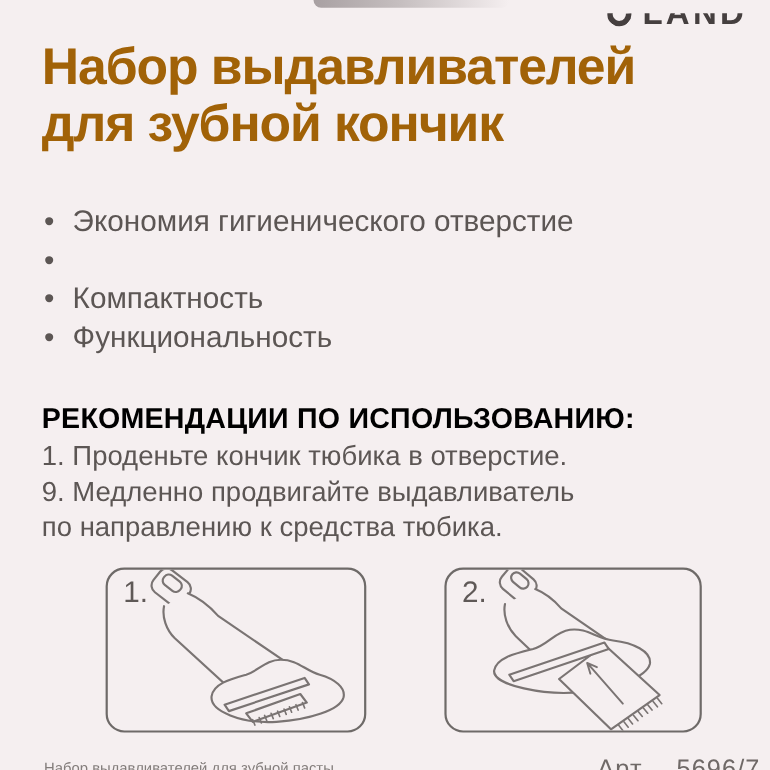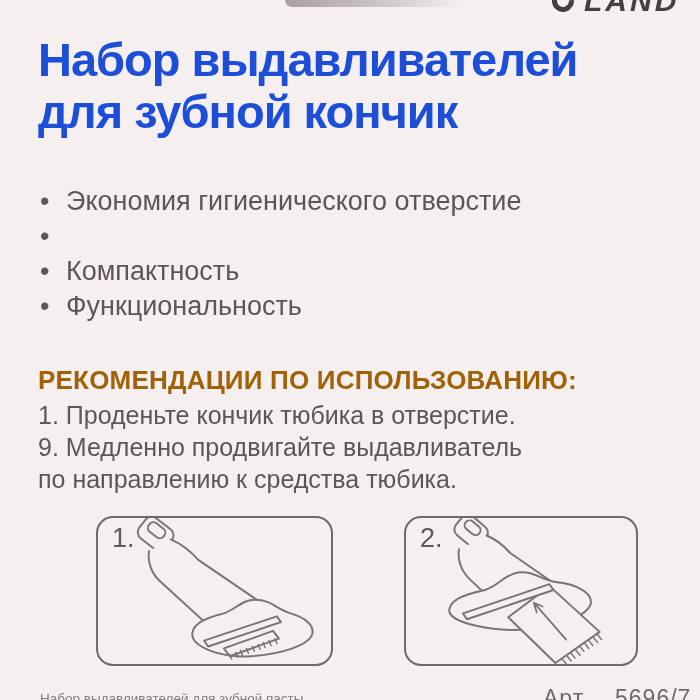--- a/index.html
+++ b/index.html
@@ -8,35 +8,35 @@
     background:#f5eff0;
     font-family:"Liberation Sans", sans-serif;
     color:#57504e;
   }
   
   .smudge{
     position:absolute;left:285px;top:0;width:178px;height:7px;
     border-radius:0 0 10px 10px;
     background:linear-gradient(90deg,#a8a0a2 0%,#c6bfc0 45%,rgba(245,239,240,0) 100%);
   }
-  .logo{position:absolute;left:552px;top:0;width:148px;height:12px;overflow:hidden;font-style:italic;}
+  .logo{position:absolute;left:552px;top:12px;width:148px;height:12px;overflow:hidden;}
   .logo-inner{position:absolute;top:-17px;left:0;display:flex;align-items:center;gap:10px;height:36px;}
   .logo-mark{width:22px;height:22px;box-sizing:border-box;border:5px solid #453f3f;
     border-top-color:transparent;border-radius:50%;transform:rotate(40deg);}
   .logo-text{font-size:30px;font-weight:700;letter-spacing:3px;color:#453f3f;}
   
   .title{position:absolute;left:38px;top:34px;width:640px;
-    font-size:47px;line-height:52px;font-weight:700;letter-spacing:-1px;color:#1d4ed8;}
+    font-size:47px;line-height:52px;font-weight:700;letter-spacing:-1px;color:#a16207;}
   
   .features{position:absolute;left:40px;top:184px;font-size:27px;color:#5c5654;}
   .feature{display:flex;align-items:center;height:35px;}
   .dot{width:26px;flex:0 0 26px;}
   
   .rec-heading{position:absolute;left:38px;top:365px;font-size:26px;font-weight:700;
-    letter-spacing:0.2px;color:#a16207;white-space:nowrap;}
+    letter-spacing:0.2px;color:#000000;white-space:nowrap;}
   .steps{position:absolute;left:38px;top:399px;font-size:25px;line-height:32px;color:#5c5654;}
   .steps div{white-space:nowrap;}
   
   .figure{position:absolute;top:516px;height:150px;box-sizing:border-box;
     border:2px solid #6e6a68;border-radius:17px;}
   #figure-1{left:96px;width:237px;}
   #figure-2{left:404px;width:234px;}
   .fig-label{position:absolute;left:14px;top:5px;font-size:27px;color:#5f5957;z-index:2;}
   .figure svg{position:absolute;left:0;top:0;width:100%;height:100%;}
   

